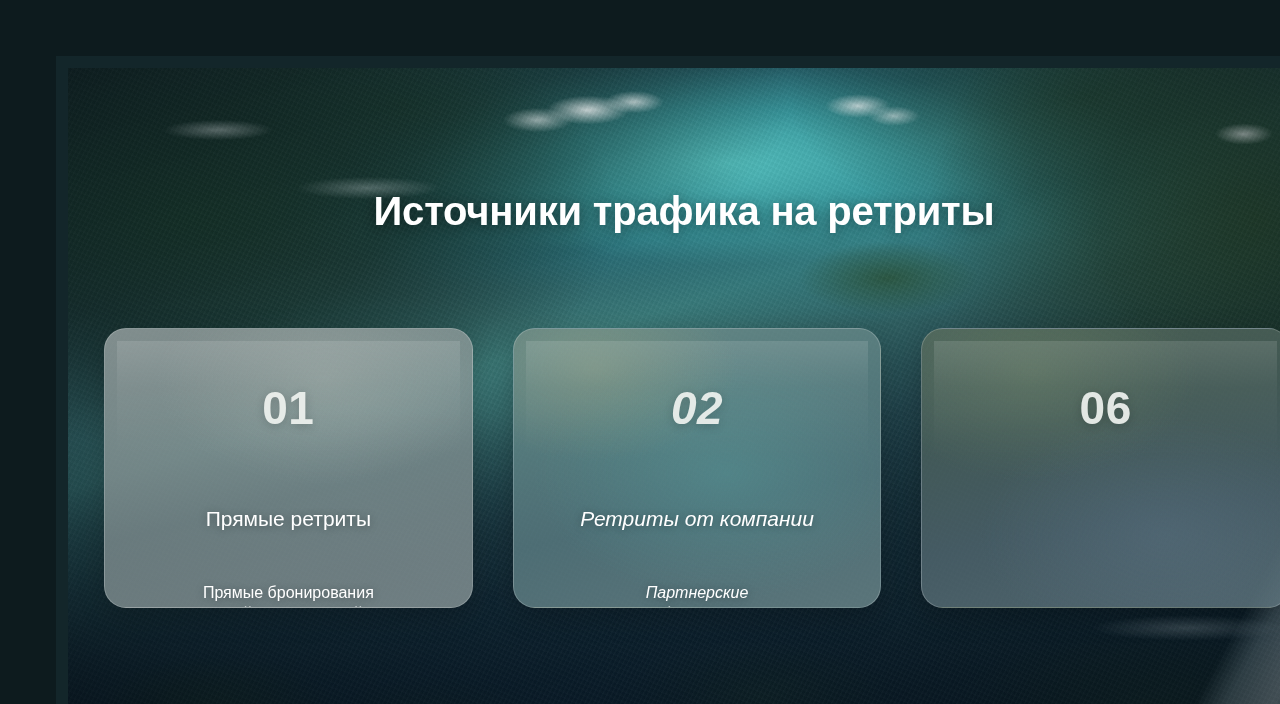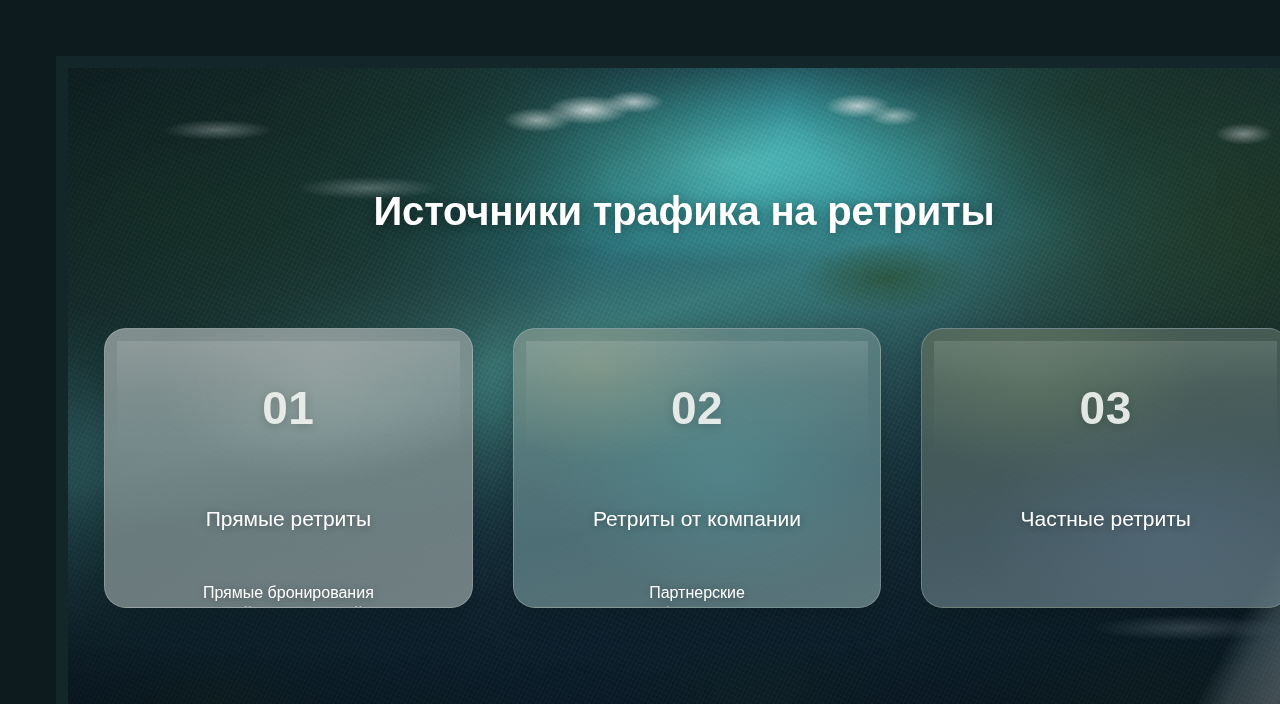--- a/index.html
+++ b/index.html
@@ -213,20 +213,21 @@
   }
   .card-2 {
     background:
       radial-gradient(ellipse 200px 130px at 22% 14%, rgba(168,172,130,0.32) 0%, rgba(140,150,120,0) 72%),
       radial-gradient(ellipse 260px 170px at 58% 52%, rgba(86,168,168,0.34) 0%, rgba(70,140,146,0) 74%),
       linear-gradient(168deg,
         rgba(112,140,138,0.80) 0%,
         rgba(96,132,134,0.80) 34%,
         rgba(92,126,132,0.80) 62%,
         rgba(110,138,142,0.80) 100%);
+    font-style: italic;
   }
   .card-3 {
     background:
       radial-gradient(ellipse 230px 150px at 30% 16%, rgba(118,140,104,0.34) 0%, rgba(96,120,92,0) 72%),
       radial-gradient(ellipse 250px 160px at 66% 74%, rgba(96,120,140,0.34) 0%, rgba(80,104,124,0) 74%),
       linear-gradient(170deg,
         rgba(84,104,92,0.82) 0%,
         rgba(76,98,94,0.80) 34%,
         rgba(82,104,112,0.80) 66%,
         rgba(96,118,126,0.80) 100%);
@@ -307,18 +308,17 @@
     <div class="card card-2">
       <div class="card-sheen"></div>
       <div class="card-num">02</div>
       <div class="card-heading">Ретриты от компании</div>
       <div class="card-desc">Партнерские
 инфлюенсеры</div>
     </div>
 
     <div class="card card-3">
       <div class="card-sheen"></div>
-      <div class="card-num">03</div>
-      <div class="card-heading">Частные ретриты</div>
+      <div class="card-num">06</div>
     </div>
 
   </div>
 </div>
 
 </body></html>

